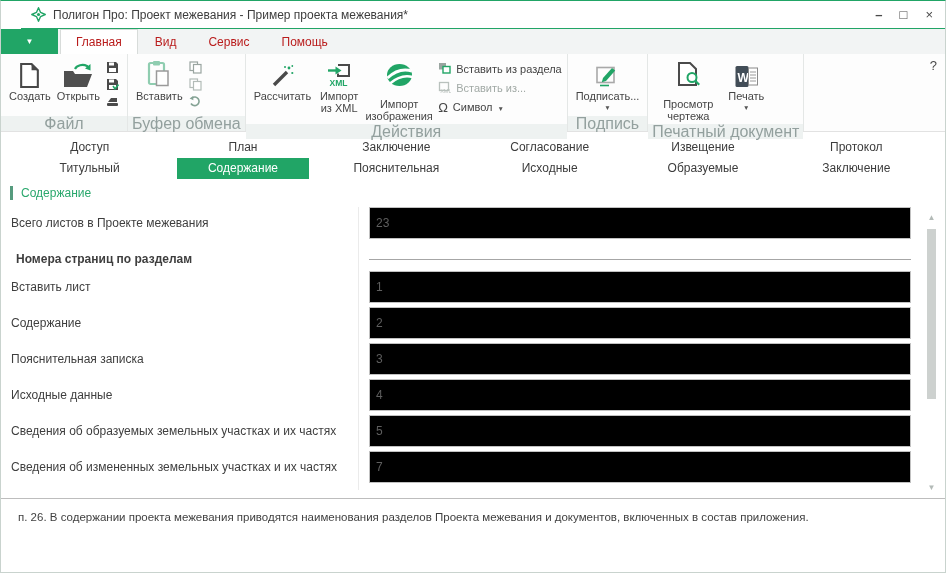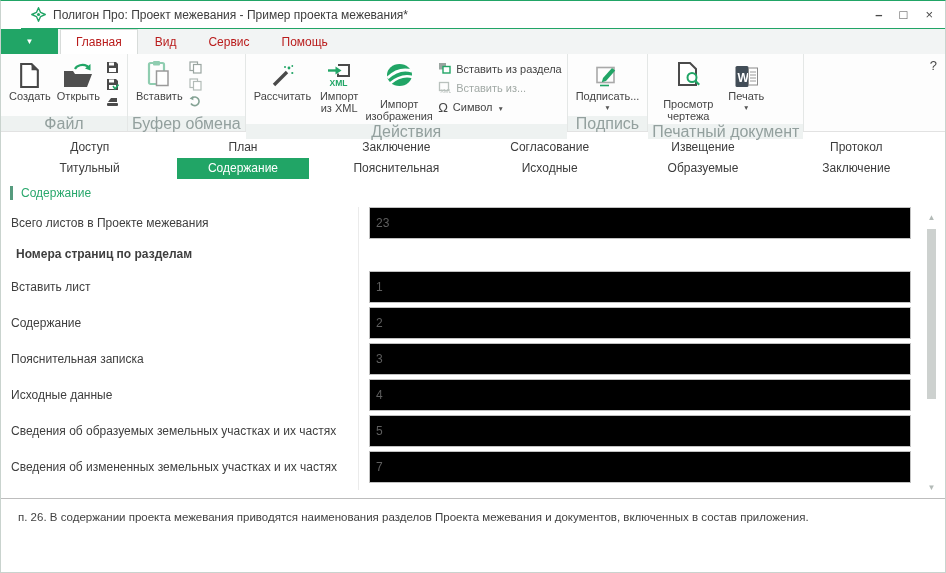--- a/index.html
+++ b/index.html
@@ -50,21 +50,21 @@
 
   
   .sec-header{display:flex;align-items:center;margin:4px 0 0 9px;flex:0 0 auto;height:20px;}
   .sec-bar{width:3px;height:14px;background:#569b7e;margin-right:8px;}
   .sec-label{font-size:12px;color:#2aa86d;}
 
   
   .form-area{flex:1 1 auto;position:relative;padding:8px 0 0 10px;overflow:hidden;}
   .v-divider{position:absolute;left:357px;top:4px;bottom:8px;width:1px;background:#ebebeb;}
   .form-row{display:flex;align-items:center;height:24px;margin-bottom:12px;}
-  .form-header-row{display:flex;align-items:flex-start;height:24px;margin:8px 0 4px;flex-direction:column;}
+  .form-header-row{display:flex;align-items:center;height:24px;margin:8px 0 4px;}
   .f-label{flex:0 0 348px;font-size:12px;color:#3e3e3e;padding-right:10px;}
   .f-label.bold{font-weight:bold;padding-left:5px;}
   .f-input-wrap{flex:1;margin-right:34px;margin-left:10px;}
   .f-input-wrap input{width:100%;height:32px;background:#000000;border:1px solid #c1c1c1;font-size:12px;color:#5f5f5f;padding:0 6px;font-family:"Liberation Sans","DejaVu Sans",sans-serif;outline:none;}
   .h-line{border-top:1px solid #a6a6a6;width:100%;}
   .scrollbar{position:absolute;right:8px;top:10px;bottom:6px;width:11px;}
   .sb-arrow{position:absolute;left:0;width:11px;text-align:center;font-size:8px;color:#b3bab7;cursor:pointer;}
   .sb-arrow.sb-up{top:0;}
   .sb-arrow.sb-down{bottom:0;}
   .sb-thumb{position:absolute;left:1px;top:16px;height:170px;width:9px;background:#cdd1cf;cursor:pointer;}

